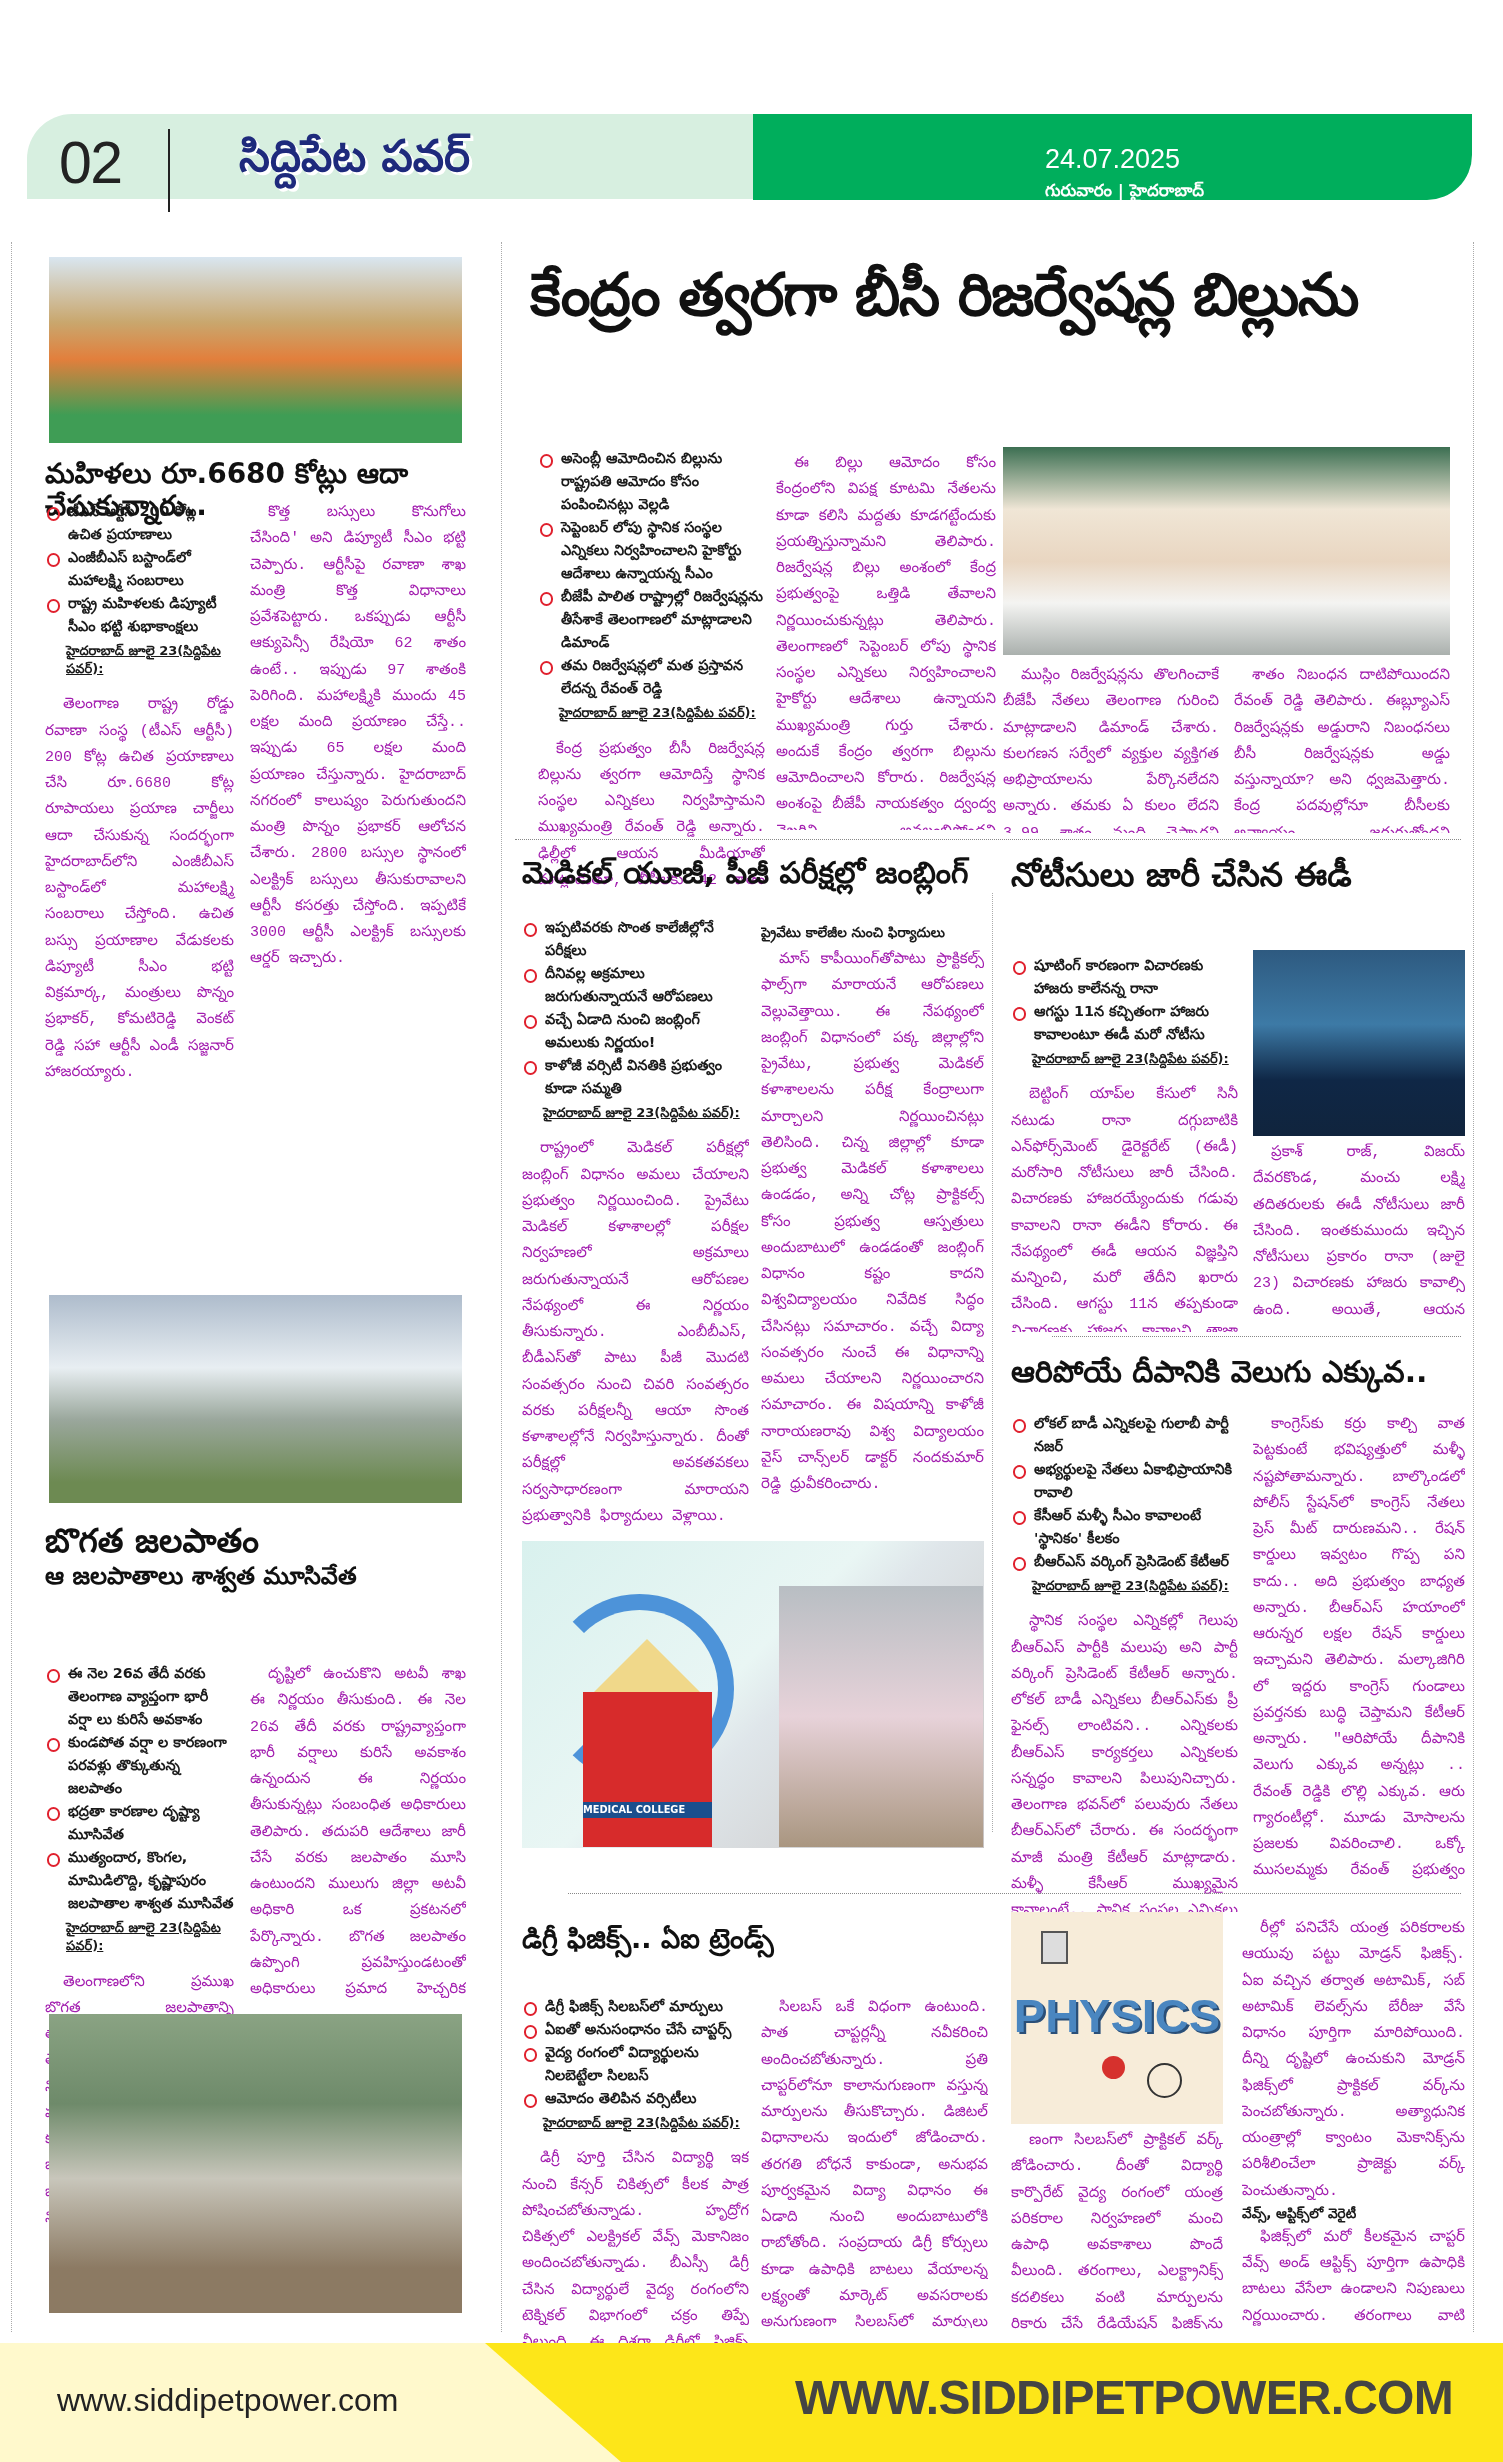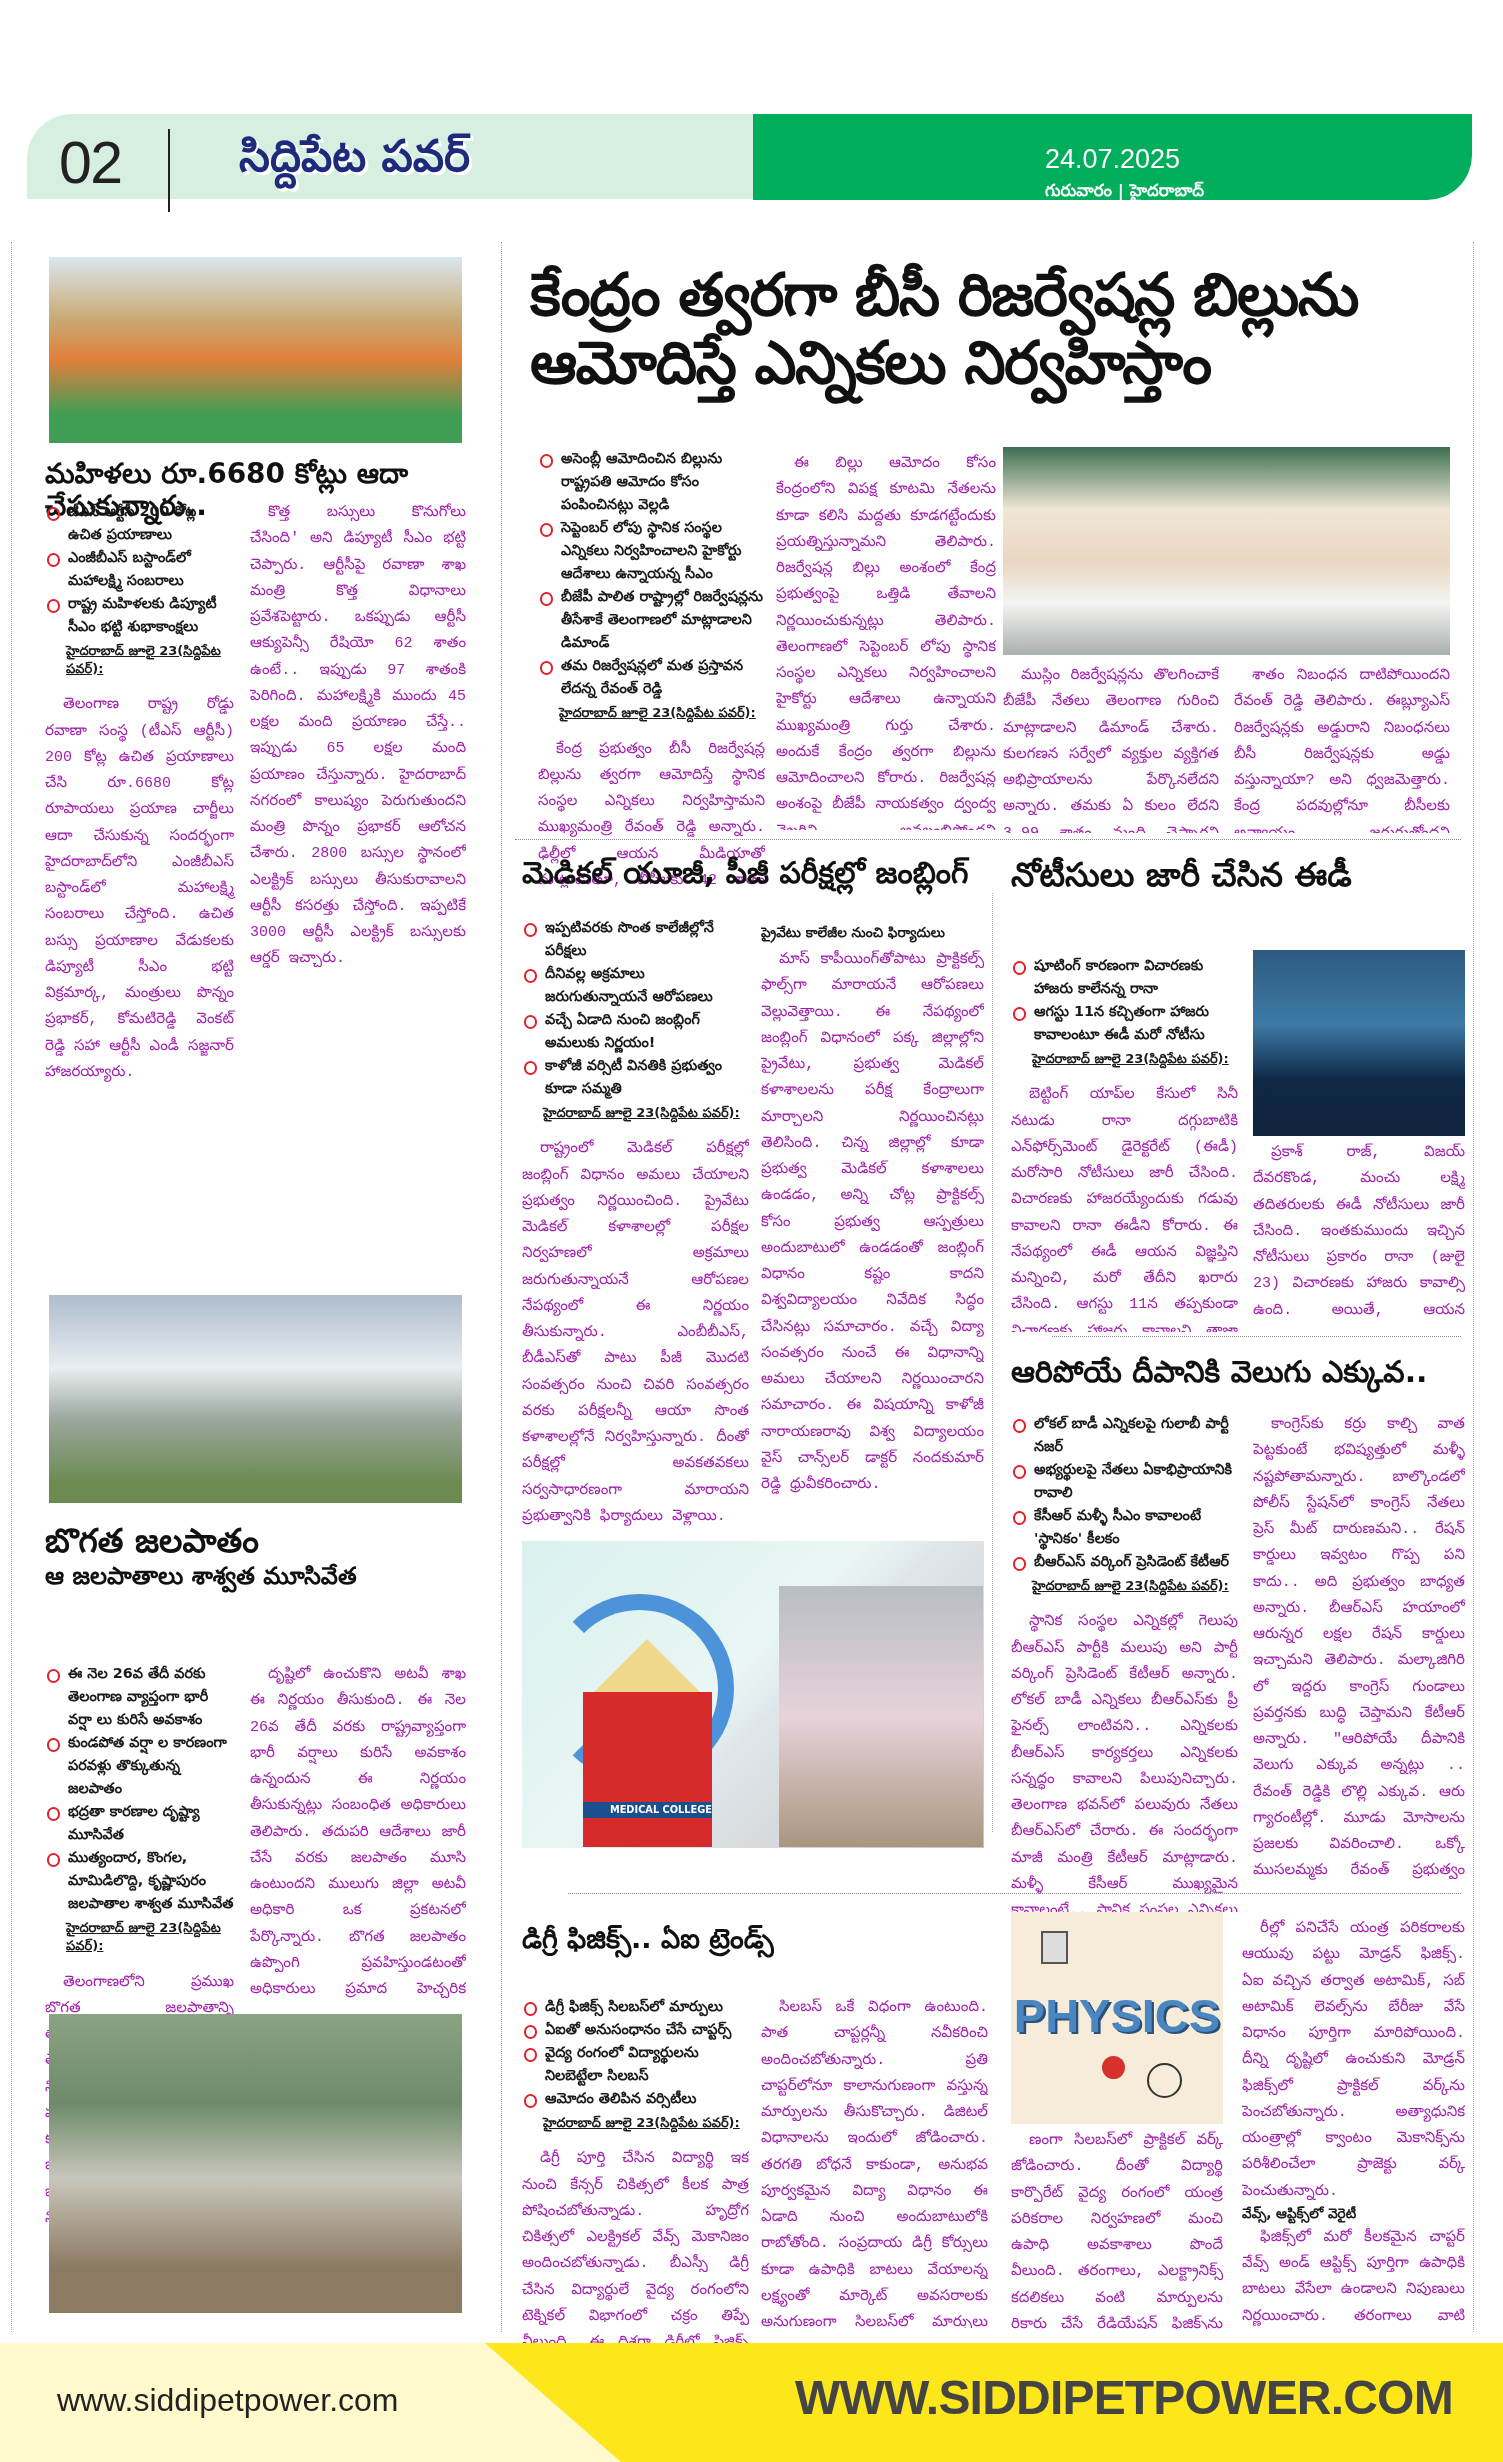--- a/index.html
+++ b/index.html
@@ -84,21 +84,20 @@
       <p>తెలంగాణలోని ప్రముఖ బొగత జలపాతాన్ని తాత్కాలికంగా మూసివేయాలని తెలంగాణ అటవీ శాఖ నిర్ణయించింది. రాష్ట్రంలోని పలు జిల్లాల్లో భారీ వర్షాలు కురుస్తున్నందున, ములుగు జిల్లాలోని వాజేడు వద్ద ఉన్న బొగత జలపాతం సందర్శనను నిలిపివేశారు.</p>
     </div>
 </div>
 <div class="abs body" style="left:250px;top:1662px;width:216px;height:341px;overflow:hidden">
     <p>దృష్టిలో ఉంచుకొని అటవీ శాఖ ఈ నిర్ణయం తీసుకుంది. ఈ నెల 26వ తేదీ వరకు రాష్ట్రవ్యాప్తంగా భారీ వర్షాలు కురిసే అవకాశం ఉన్నందున ఈ నిర్ణయం తీసుకున్నట్లు సంబంధిత అధికారులు తెలిపారు. తదుపరి ఆదేశాలు జారీ చేసే వరకు జలపాతం మూసి ఉంటుందని ములుగు జిల్లా అటవీ అధికారి ఒక ప్రకటనలో పేర్కొన్నారు. బొగత జలపాతం ఉప్పొంగి ప్రవహిస్తుండటంతో అధికారులు ప్రమాద హెచ్చరిక బోర్డులను ఏర్పాటు చేశారు. అలాగే, ముత్యందార, కొంగల, మామిడిలొద్ది, కృష్ణాపురం జలపాతాలను శాశ్వతంగా మూసివేస్తున్నట్లు ప్రకటించారు. పర్యాటకులను ఆయా జలపాతాల వద్దకు అనుమతించబోమని స్పష్టం చేశారు.</p>
   </div>
 <div class="abs img" style="left:49px;top:2014px;width:413px;height:299px;background:linear-gradient(180deg,#8aa383 0%,#6e8a6a 30%,#c8c6bb 55%,#8c7a63 85%)"></div>
 
 <div class="abs hl" style="left:530px;top:261px;width:939px;font-size:59px;letter-spacing:-1.5px">
   <div>కేంద్రం త్వరగా బీసీ రిజర్వేషన్ల బిల్లును</div>
-  <div>ఆమోదిస్తే ఎన్నికలు నిర్వహిస్తాం</div>
 </div>
 <div class="abs" style="left:538px;top:447px;width:227px">
   <ul class="bul">
     <li>అసెంబ్లీ ఆమోదించిన బిల్లును రాష్ట్రపతి ఆమోదం కోసం పంపించినట్లు వెల్లడి</li>
     <li>సెప్టెంబర్ లోపు స్థానిక సంస్థల ఎన్నికలు నిర్వహించాలని హైకోర్టు ఆదేశాలు ఉన్నాయన్న సీఎం</li>
     <li>బీజేపీ పాలిత రాష్ట్రాల్లో రిజర్వేషన్లను తీసేశాకే తెలంగాణలో మాట్లాడాలని డిమాండ్</li>
     <li>తమ రిజర్వేషన్లలో మత ప్రస్తావన లేదన్న రేవంత్ రెడ్డి</li>
   </ul>
   <div class="dl">హైదరాబాద్ జూలై 23(సిద్దిపేట పవర్):</div>
   <div class="body" style="height:151px;overflow:hidden">
@@ -133,21 +132,21 @@
 <div class="abs" style="left:761px;top:924px;width:223px;height:606px;overflow:hidden">
   <div class="sub" style="margin:0 0 3px">ప్రైవేటు కాలేజీల నుంచి ఫిర్యాదులు</div>
   <div class="body">
       <p>మాస్ కాపీయింగ్‌తోపాటు ప్రాక్టికల్స్ ఫాల్స్‌గా మారాయనే ఆరోపణలు వెల్లువెత్తాయి. ఈ నేపథ్యంలో జంబ్లింగ్ విధానంలో పక్క జిల్లాల్లోని ప్రైవేటు, ప్రభుత్వ మెడికల్ కళాశాలలను పరీక్ష కేంద్రాలుగా మార్చాలని నిర్ణయించినట్లు తెలిసింది. చిన్న జిల్లాల్లో కూడా ప్రభుత్వ మెడికల్ కళాశాలలు ఉండడం, అన్ని చోట్ల ప్రాక్టికల్స్ కోసం ప్రభుత్వ ఆస్పత్రులు అందుబాటులో ఉండడంతో జంబ్లింగ్ విధానం కష్టం కాదని విశ్వవిద్యాలయం నివేదిక సిద్ధం చేసినట్లు సమాచారం. వచ్చే విద్యా సంవత్సరం నుంచే ఈ విధానాన్ని అమలు చేయాలని నిర్ణయించారని సమాచారం. ఈ విషయాన్ని కాళోజీ నారాయణరావు విశ్వ విద్యాలయం వైస్ చాన్స్‌లర్ డాక్టర్ నందకుమార్ రెడ్డి ధ్రువీకరించారు.</p>
     </div>
 </div>
 <div class="abs" style="left:522px;top:1541px;width:462px;height:307px;background:linear-gradient(135deg,#d9f1ee 0%,#e9f6f4 45%,#dfe6ea 55%,#c8c3c2 100%);overflow:hidden">
   <div class="abs" style="left:23px;top:53px;width:189px;height:189px;border:16.7px solid #4d93d9;border-radius:50%;border-left-color:transparent"></div>
   <div class="abs" style="left:61px;top:151px;width:129px;height:155px;background:#d72b2b"></div>
   <div class="abs" style="left:72px;top:98px;width:0;height:0;border-left:53px solid transparent;border-right:53px solid transparent;border-bottom:53px solid #f0d88a"></div>
-  <div class="abs" style="left:61px;top:261px;width:129px;background:#1b4f8d;color:#fff;font-size:9.8px;font-weight:bold;text-align:right;padding:2.3px 0">MEDICAL COLLEGE</div>
+  <div class="abs" style="left:61px;top:261px;width:129px;background:#1b4f8d;color:#fff;font-size:9.8px;font-weight:bold;text-align:left;padding:2.3px 0">MEDICAL COLLEGE</div>
   <div class="abs" style="left:257px;top:45px;width:204px;height:261px;background:linear-gradient(180deg,#b8bec3,#e7d2d9 50%,#a99680)"></div>
 </div>
 
 <div class="abs hl" style="left:1011px;top:856px;width:454px;font-size:33px">
   <div>నోటీసులు జారీ చేసిన ఈడీ</div>
 </div>
 <div class="abs" style="left:1011px;top:954px;width:227px">
   <ul class="bul">
     <li>షూటింగ్ కారణంగా విచారణకు హాజరు కాలేనన్న రానా</li>
     <li>ఆగస్టు 11న కచ్చితంగా హాజరు కావాలంటూ ఈడీ మరో నోటీసు</li>

